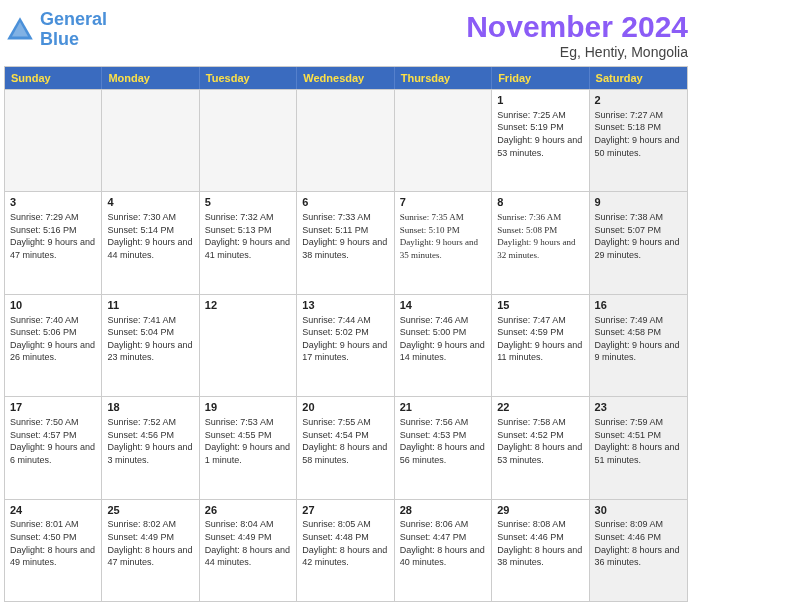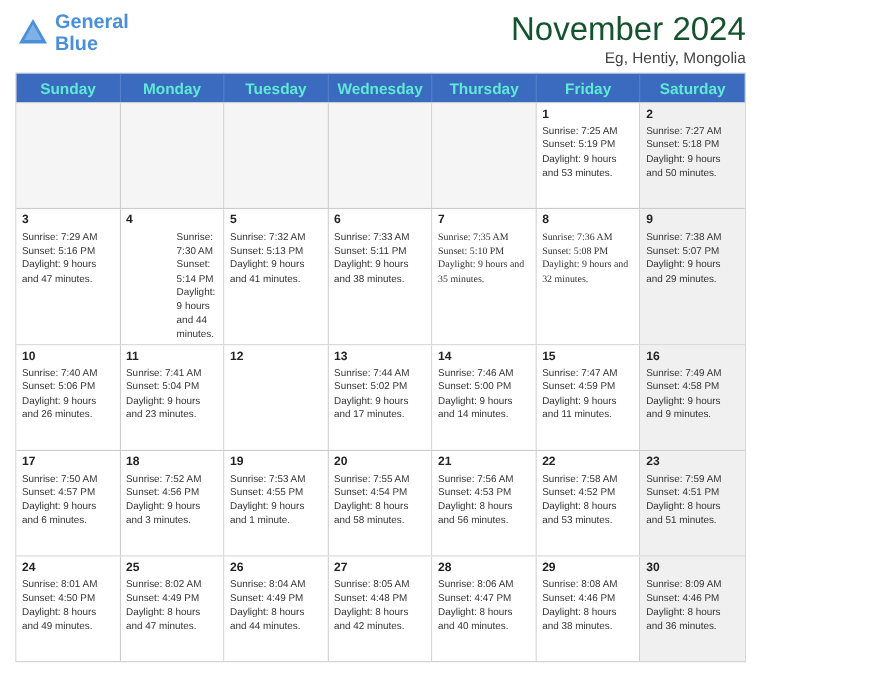--- a/index.html
+++ b/index.html
@@ -6,21 +6,21 @@
     body {
       font-family: Arial, sans-serif;
       background: #fff;
       width: 792px;
       height: 612px;
       overflow: hidden;
     }
     .page {
       width: 692px;
       height: 612px;
-      padding: 10px 14px;
+      padding: 10px 4px;
       display: flex;
       flex-direction: column;
     }
     .header {
       display: flex;
       justify-content: space-between;
       align-items: flex-start;
       margin-bottom: 6px;
     }
     .logo {
@@ -39,44 +39,44 @@
     }
     .logo-icon {
       width: 32px;
       height: 32px;
     }
     .title-block {
       text-align: right;
     }
     .month-title {
       font-size: 30px;
-      font-weight: normal;
-      color: #14532d;
+      font-weight: bold;
+      color: #8b5cf6;
     }
     .location {
       font-size: 14px;
       color: #444;
     }
     .calendar {
       flex: 1;
       display: flex;
       flex-direction: column;
       border: 1px solid #ccc;
     }
     .cal-header {
       display: grid;
       grid-template-columns: repeat(7, 1fr);
       background: #3a6bbf;
     }
     .cal-header-cell {
-      color: #5eead4;
-      font-size: 14px;
+      color: #fde047;
+      font-size: 11px;
       font-weight: bold;
       padding: 5px 6px;
-      text-align: center;
+      text-align: left;
       border-right: 1px solid #5580cc;
     }
     .cal-header-cell:last-child { border-right: none; }
     .cal-body {
       flex: 1;
       display: flex;
       flex-direction: column;
     }
     .cal-row {
       display: grid;
@@ -161,21 +161,21 @@
         </div>
         <div class="cal-row">
           <div class="cal-cell">
             <div class="day-num">3</div>
             <div class="cell-text" style="white-space: pre-line;">Sunrise: 7:29 AM
 Sunset: 5:16 PM
 Daylight: 9 hours and 47 minutes.</div>
           </div>
           <div class="cal-cell">
             <div class="day-num">4</div>
-            <div class="cell-text" style="white-space: pre-line; margin-left: 46px;">Sunrise: 7:30 AM
+            <div class="cell-text" style="white-space: pre-line;">Sunrise: 7:30 AM
 Sunset: 5:14 PM
 Daylight: 9 hours and 44 minutes.</div>
           </div>
           <div class="cal-cell">
             <div class="day-num">5</div>
             <div class="cell-text" style="white-space: pre-line;">Sunrise: 7:32 AM
 Sunset: 5:13 PM
 Daylight: 9 hours and 41 minutes.</div>
           </div>
           <div class="cal-cell">

